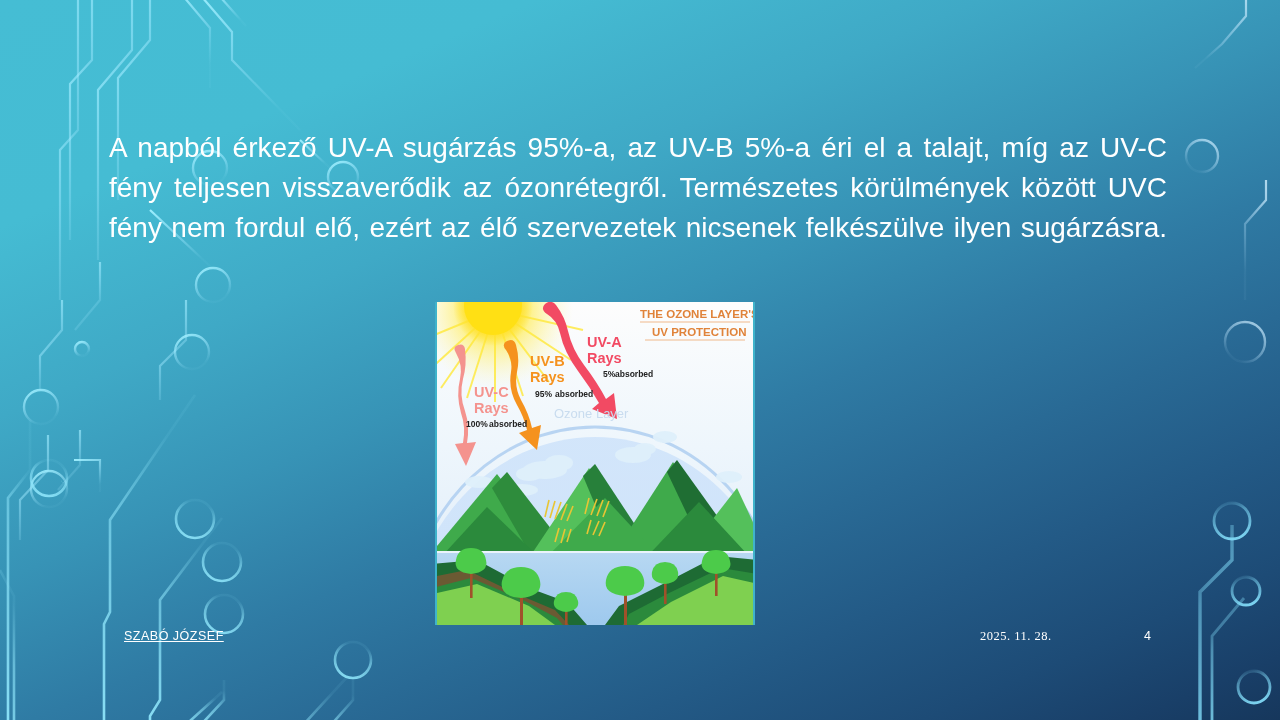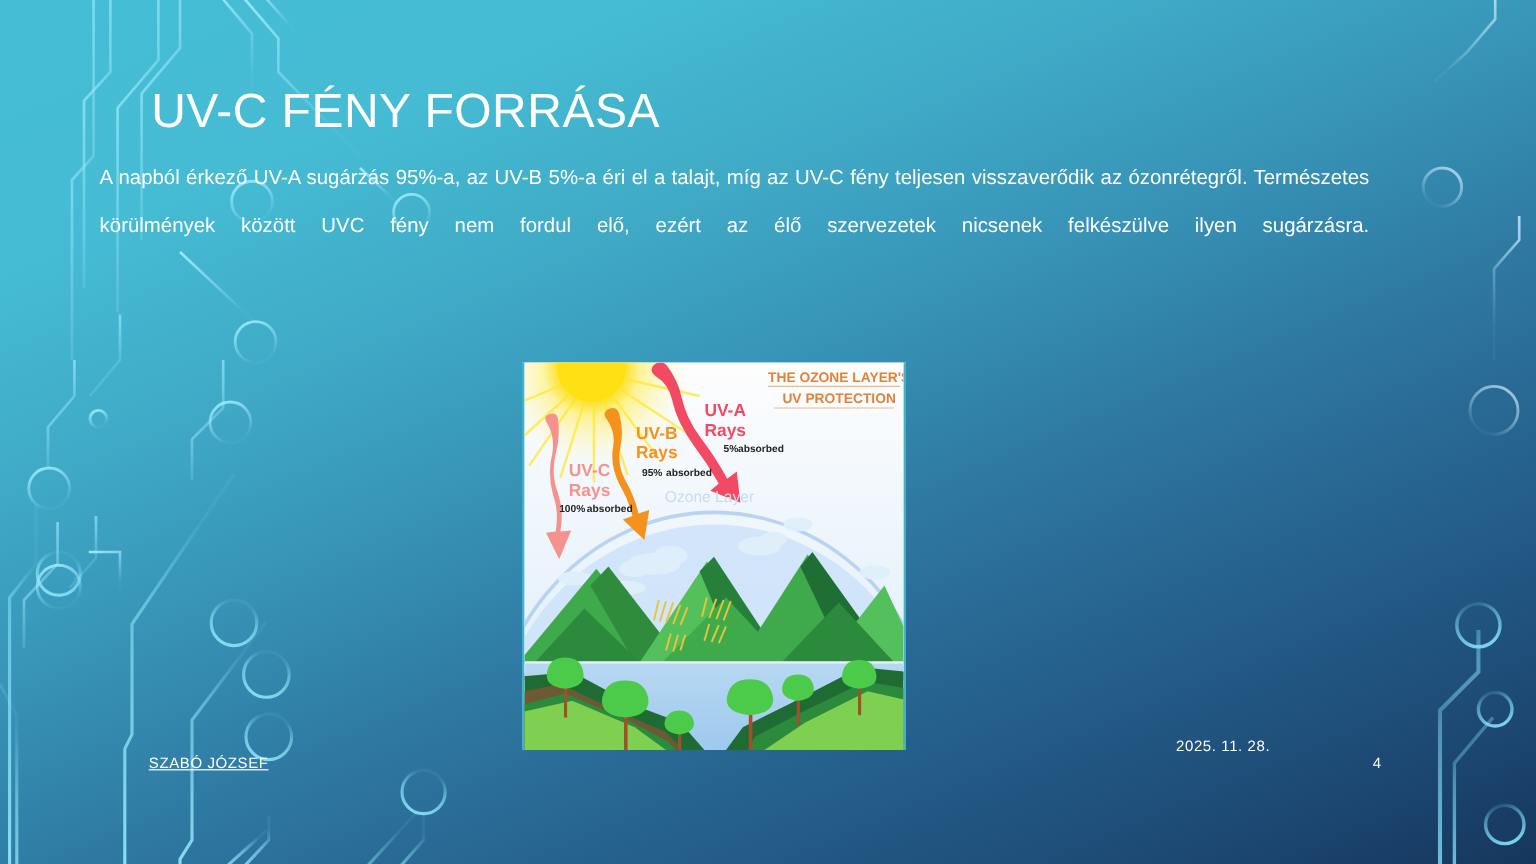--- a/index.html
+++ b/index.html
@@ -46,25 +46,25 @@
     line-height: 46px;
     letter-spacing: 0.4px;
     font-weight: 400;
     text-transform: uppercase;
     white-space: nowrap;
   }
 
   
   #body-text {
     position: absolute;
-    left: 83px;
+    left: 109px;
     top: 128px;
     width: 1058px;
     color: #ffffff;
-    font-size: 17px;
+    font-size: 28px;
     line-height: 40px;
     text-align: justify;
     text-justify: inter-word;
     font-weight: 400;
   }
   #body-text::after{
     content: "";
     display: inline-block;
     width: 100%;
   }
@@ -86,21 +86,21 @@
 
   
   .footer-text {
     position: absolute;
     color: #ffffff;
     font-size: 12.5px;
     letter-spacing: 0.5px;
     white-space: nowrap;
   }
   #footer-author { left: 124px;  top: 629px; text-decoration: underline; }
-  #footer-date   { left: 980px;  top: 615px; }
+  #footer-date   { left: 980px;  top: 629px; font-family: Liberation Serif, serif; }
   #footer-page   { left: 1144px; top: 629px; }
 </style>
 </head>
 <body>
 
 <div id="slide">
 
   <svg class="circuit" viewBox="0 0 1280 720" xmlns="http://www.w3.org/2000/svg">
     <defs>
       <linearGradient id="tl" x1="0" y1="0" x2="0.4" y2="1">
@@ -202,21 +202,20 @@
       <path d="M1244,598 L1212,636 L1212,730"></path>
       <path name="n" d="M1254,688 L1254,730"></path>
     </g>
     <g fill="none" stroke="url(#br)" stroke-width="2.8">
       <circle cx="1232" cy="521" r="18"></circle>
       <circle cx="1246" cy="591" r="14"></circle>
       <circle cx="1254" cy="687" r="16"></circle>
     </g>
   </svg>
 
-  <div id="title">UV-C fény forrása</div>
 
   <div id="body-text">A napból érkező UV-A sugárzás 95%-a, az UV-B 5%-a éri el a talajt, míg az UV-C fény teljesen visszaverődik az ózonrétegről. Természetes körülmények között UVC fény nem fordul elő, ezért az élő szervezetek nicsenek felkészülve ilyen sugárzásra.</div>
 
   <div id="picture">
     <svg width="316" height="323" viewBox="0 0 316 323" xmlns="http://www.w3.org/2000/svg">
       <defs>
         <linearGradient id="skyg" x1="0" y1="0" x2="0" y2="1">
           <stop offset="0%" stop-color="#fdfdfd"></stop>
           <stop offset="45%" stop-color="#eef6fc"></stop>
           <stop offset="100%" stop-color="#dceaf8"></stop>

